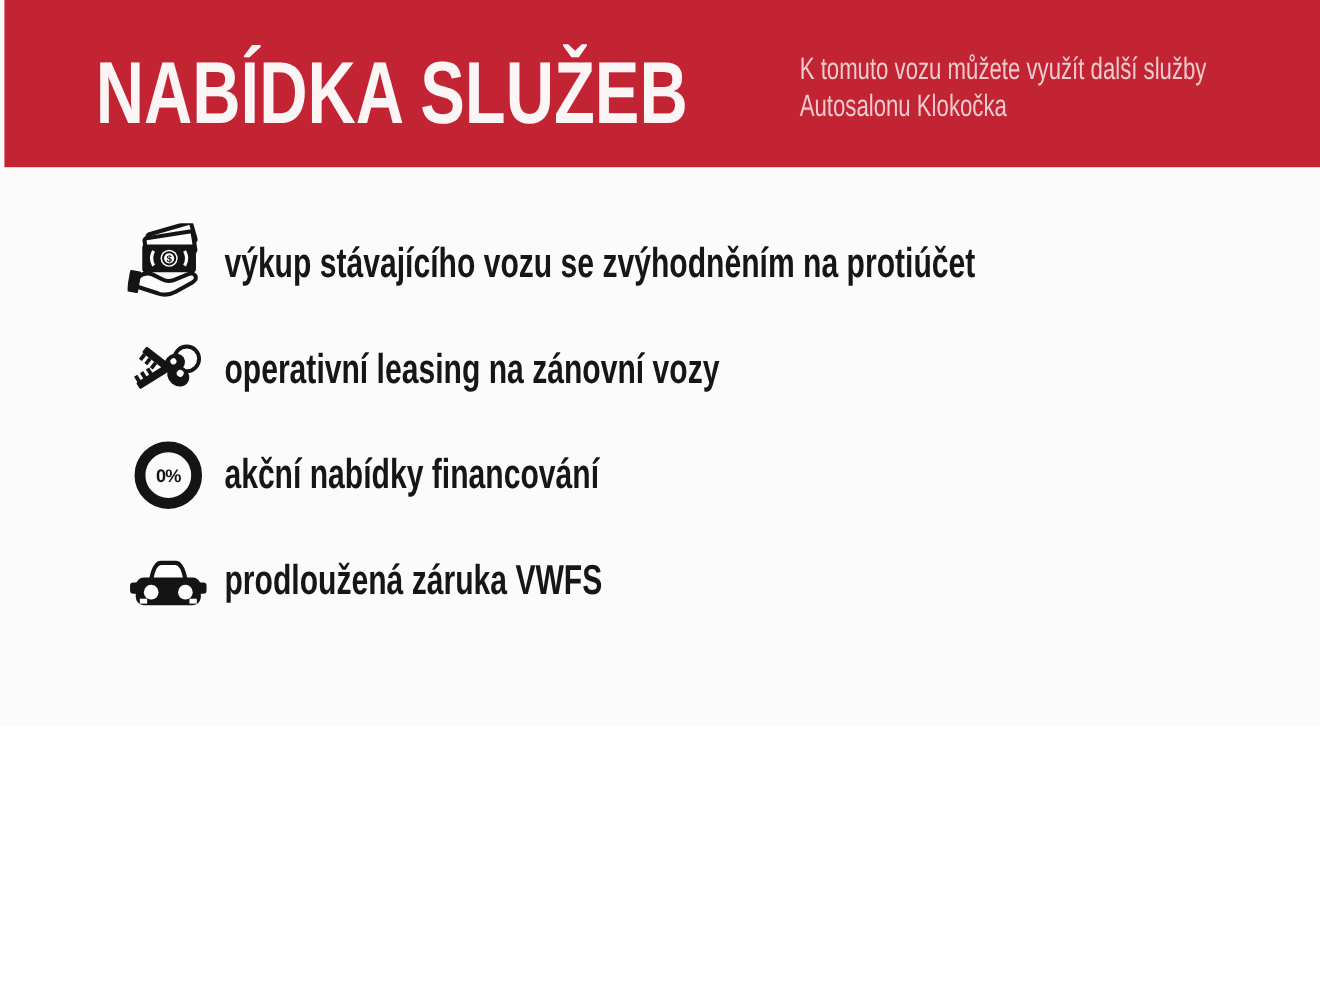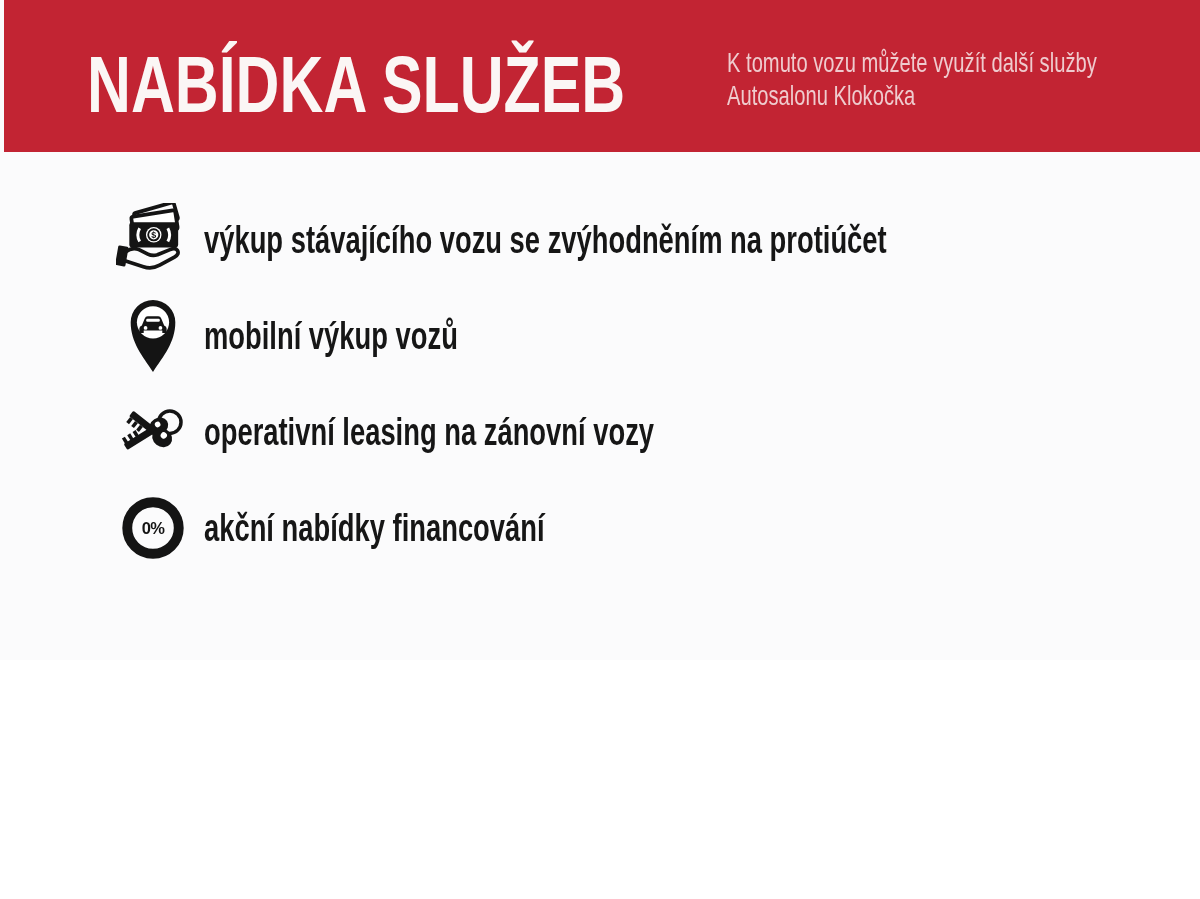--- a/index.html
+++ b/index.html
@@ -91,33 +91,20 @@
           <text x="51" y="45.5" text-anchor="middle" font-size="12" font-weight="bold" fill="currentColor" font-family="Liberation Sans, sans-serif">$</text>
           <path d="M32 32 q-5 9 0 18" stroke="#fff" stroke-width="4" fill="none"></path>
           <path d="M70 32 q5 9 0 18" stroke="#fff" stroke-width="4" fill="none"></path>
           <rect x="1" y="56" width="14" height="27" rx="2" fill="currentColor" transform="rotate(10 8 69)"></rect>
           <path d="M13 64 q9 -7 18 -3 l12 6 q6 3 13 1 l17 -7 q7 -3 10 1 q3 5 -4 9 l-20 11 q-11 6 -22 2 l-25 -8" fill="none" stroke="currentColor" stroke-width="5" stroke-linejoin="round" stroke-linecap="round"></path>
         </svg>
       </span>
       <span class="service-label">výkup stávajícího vozu se zvýhodněním na protiúčet</span>
     </div>
 
-    <div class="service-row">
-      <span class="service-icon">
-        <svg width="62" height="80" viewBox="0 0 100 124" aria-hidden="true">
-          <path d="M50 120 C 33 95 14 72 14 40 A 36 36 0 1 1 86 40 C 86 72 67 95 50 120 Z" fill="currentColor"></path>
-          <circle cx="50" cy="40" r="26" fill="#fff"></circle>
-          <path d="M32 45 l4.5 -11 q1.5 -4 5 -4 h17 q3.5 0 5 4 l4.5 11 q4 1.5 4 5 v7 h-7 v-4 h-30 v4 h-7 v-7 q0 -3.5 4 -5 z" fill="currentColor"></path>
-          <rect x="39" y="34" width="22" height="5" rx="2" fill="#fff"></rect>
-          <circle cx="38" cy="49" r="3" fill="#fff"></circle>
-          <circle cx="62" cy="49" r="3" fill="#fff"></circle>
-        </svg>
-      </span>
-      <span class="service-label">mobilní výkup vozů</span>
-    </div>
 
     <div class="service-row">
       <span class="service-icon">
         <svg width="72" height="70" viewBox="0 0 100 100" aria-hidden="true">
           <circle cx="74" cy="36" r="16" fill="none" stroke="currentColor" stroke-width="5"></circle>
           <g transform="rotate(-32 56 42)">
             <rect x="2" y="38" width="46" height="10" rx="2" fill="currentColor"></rect>
             <rect x="4" y="30" width="5" height="9" fill="currentColor"></rect>
             <rect x="13" y="30" width="5" height="9" fill="currentColor"></rect>
             <rect x="22" y="30" width="5" height="9" fill="currentColor"></rect>
@@ -140,19 +127,34 @@
     <div class="service-row">
       <span class="service-icon">
         <svg width="66" height="66" viewBox="0 0 100 100" aria-hidden="true">
           <circle cx="50" cy="50" r="39" fill="none" stroke="currentColor" stroke-width="15"></circle>
           <text x="50" y="59" text-anchor="middle" font-size="25" fill="currentColor" class="badge-text">0%</text>
         </svg>
       </span>
       <span class="service-label">akční nabídky financování</span>
     </div>
 
+    <div class="service-row">
+      <span class="service-icon">
+        <svg width="74" height="54" viewBox="0 0 100 72" aria-hidden="true">
+          <path d="M29 34 q4 -20 12 -20 h18 q8 0 12 20" fill="#fff" stroke="currentColor" stroke-width="5"></path>
+          <rect x="3" y="38" width="12" height="14" rx="4" fill="currentColor"></rect>
+          <rect x="85" y="38" width="12" height="14" rx="4" fill="currentColor"></rect>
+          <rect x="10" y="32" width="80" height="34" rx="10" fill="currentColor"></rect>
+          <circle cx="29" cy="50" r="9" fill="#fff"></circle>
+          <circle cx="71" cy="50" r="9" fill="#fff"></circle>
+          <rect x="15" y="58" width="9" height="6" fill="#fff"></rect>
+          <rect x="76" y="58" width="9" height="6" fill="#fff"></rect>
+        </svg>
+      </span>
+      <span class="service-label">prodloužená záruka VWFS</span>
+    </div>
 
 
   </div>
 
   <div class="brand-logo">KLOKOČKA</div>
 
 </div>
 
 </body></html>

